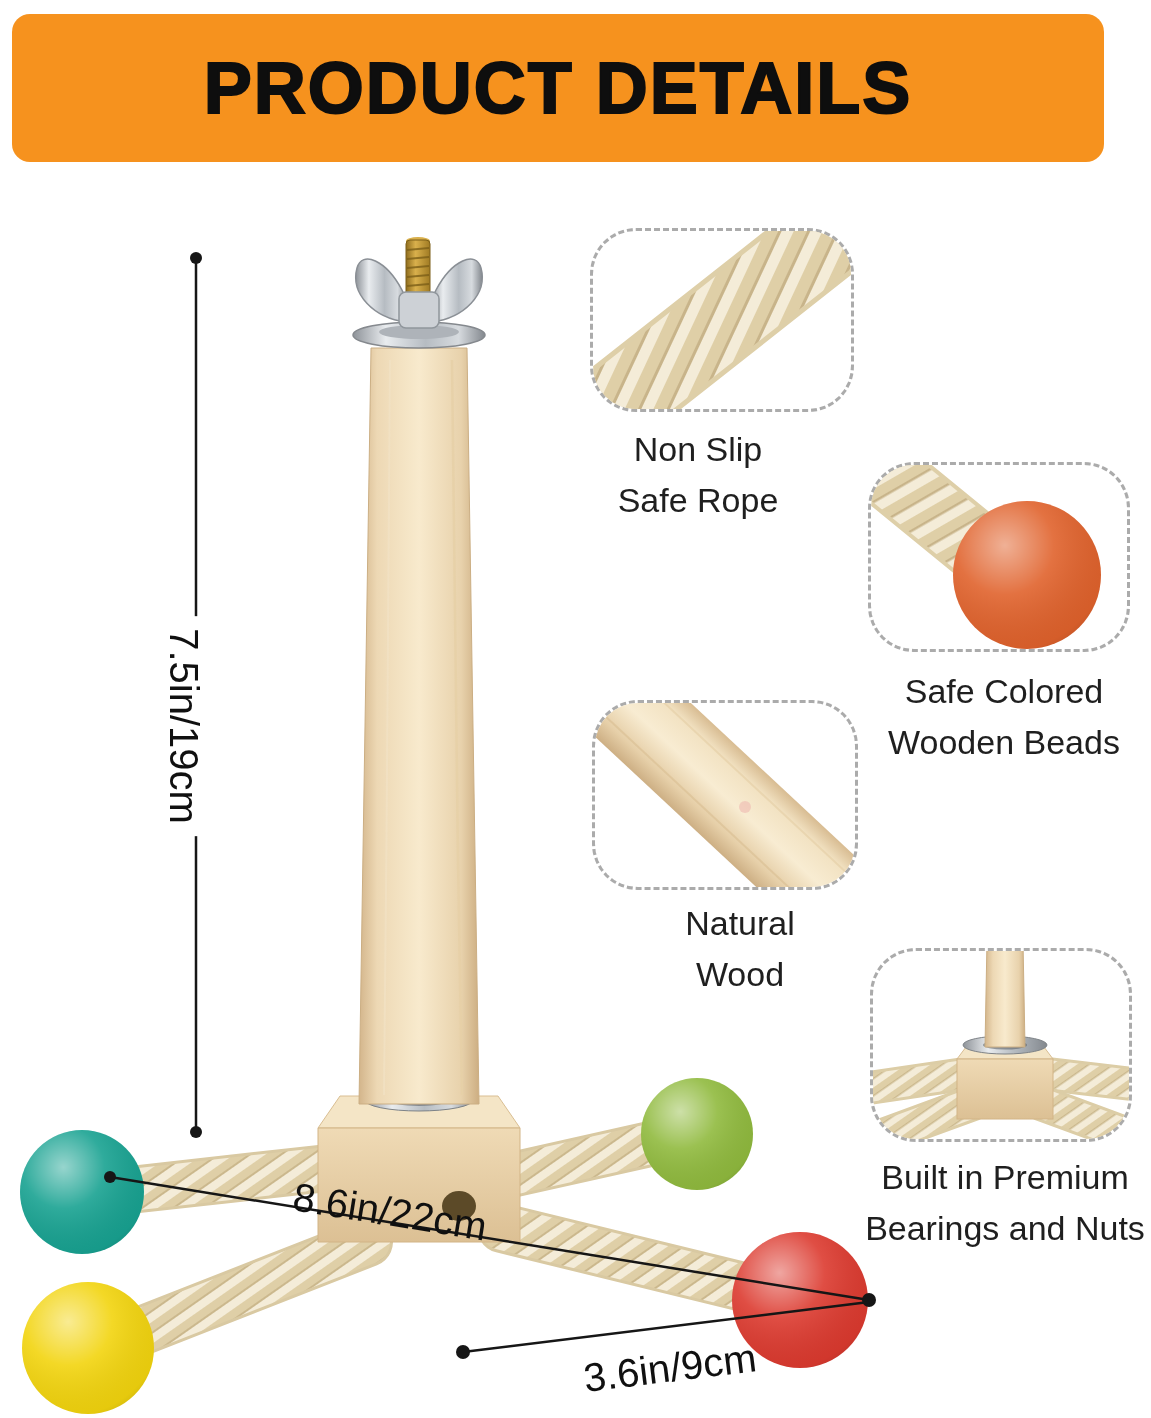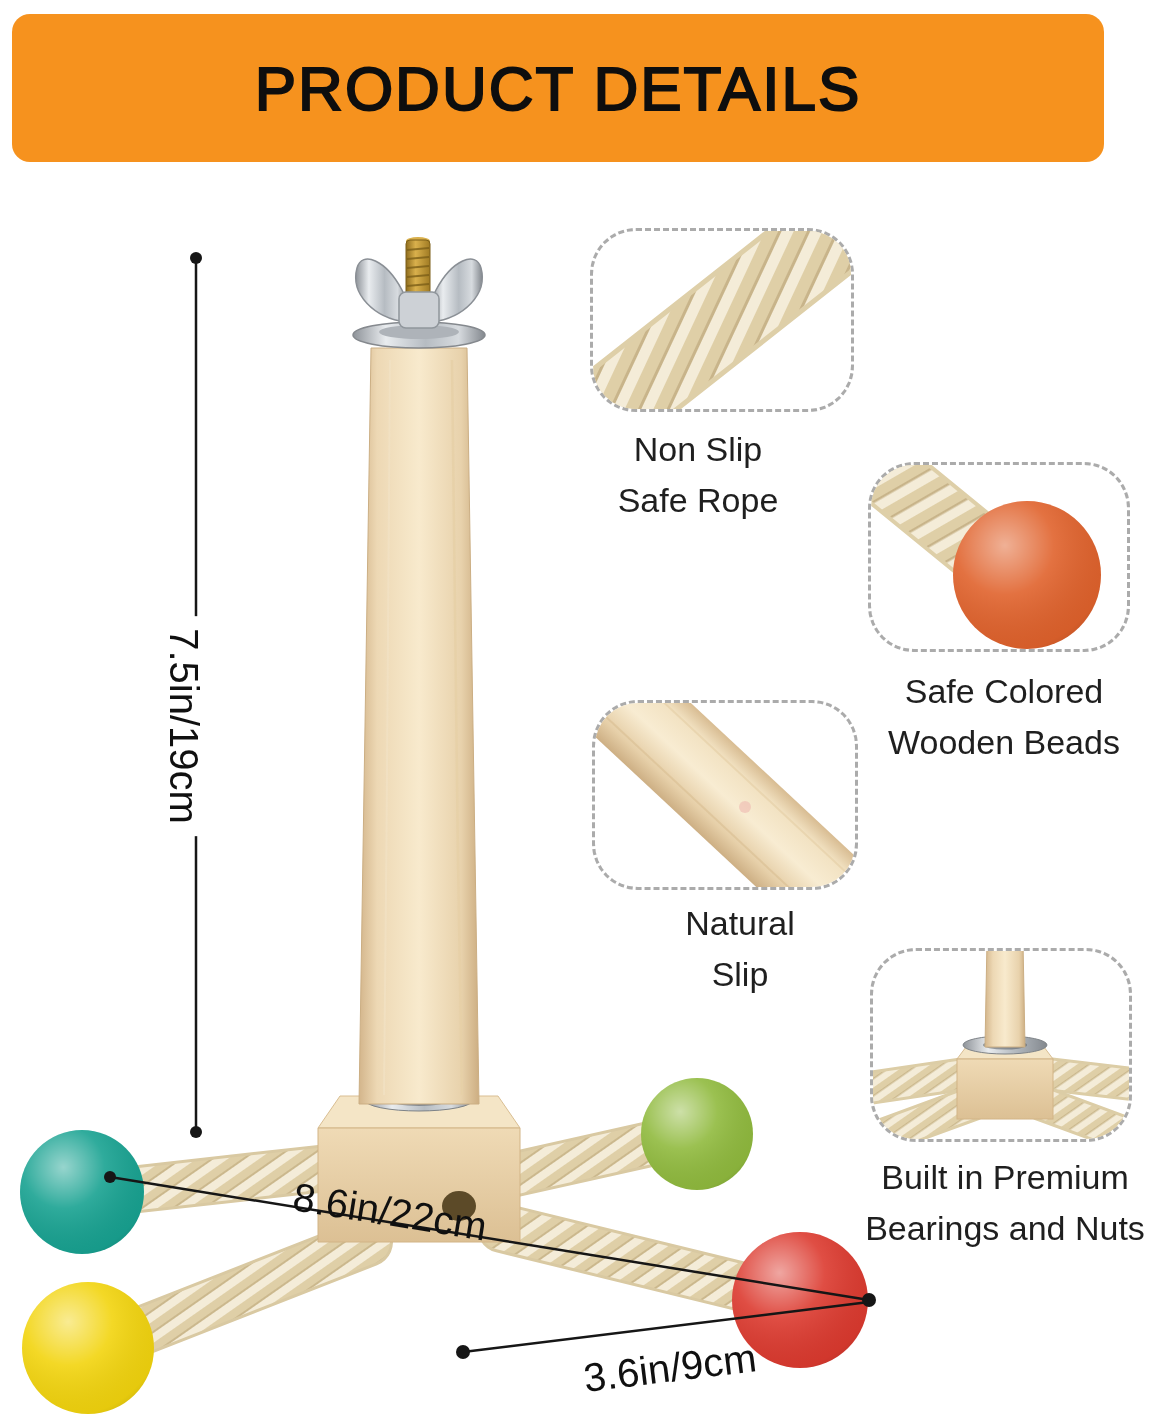--- a/index.html
+++ b/index.html
@@ -6,21 +6,21 @@
   html,body { width:1151px; height:1418px; background:#ffffff;
               font-family:"Liberation Sans", sans-serif; }
   body { position:relative; overflow:hidden; }
 
   .page { position:absolute; inset:0; }
 
   
   .banner { position:absolute; left:12px; top:14px; width:1092px; height:148px;
             background:#F6921E; border-radius:18px;
             display:flex; align-items:center; justify-content:center; z-index:2; }
-  .banner h1 { font-size:62px; font-weight:400; letter-spacing:2px; color:#0e0e0e;
+  .banner h1 { font-size:72px; font-weight:700; letter-spacing:2px; color:#0e0e0e;
                -webkit-text-stroke:2px #0e0e0e; white-space:nowrap; }
 
   
   .main-svg { position:absolute; left:0; top:0; z-index:1; }
 
   
   .dim-label { position:absolute; font-size:40px; color:#101010; white-space:nowrap; z-index:4; }
   #dim-height { left:183px; top:726px; transform:translate(-50%,-50%) rotate(90deg);
                 background:#ffffff; padding:6px 12px; }
   #dim-base   { left:390px; top:1212px; transform:translate(-50%,-50%) rotate(9deg); }
@@ -225,21 +225,21 @@
       <g transform="rotate(43 130 92)">
         <rect x="-90" y="48" width="440" height="90" fill="url(#woodG3)"></rect>
         <line x1="-90" y1="66" x2="350" y2="66" stroke="#E6D0A8" stroke-width="2" opacity="0.7"></line>
         <line x1="-90" y1="116" x2="350" y2="116" stroke="#D9BE92" stroke-width="2" opacity="0.6"></line>
       </g>
       <circle cx="150" cy="104" r="6" fill="#EFB9B0" opacity="0.6"></circle>
     </svg>
   </div>
   <div class="callout-label" id="lbl-wood">
     <div>Natural</div>
-    <div>Slip</div>
+    <div>Wood</div>
   </div>
 
   <div class="callout" id="co-bearing">
     <svg width="256" height="188" viewBox="0 0 256 188">
       <defs>
         <linearGradient id="woodG4" x1="0" y1="0" x2="1" y2="0">
           <stop offset="0" stop-color="#D3B58B"></stop>
           <stop offset="0.2" stop-color="#EDD8B4"></stop>
           <stop offset="0.5" stop-color="#F8EACD"></stop>
           <stop offset="0.85" stop-color="#E8D2AC"></stop>

